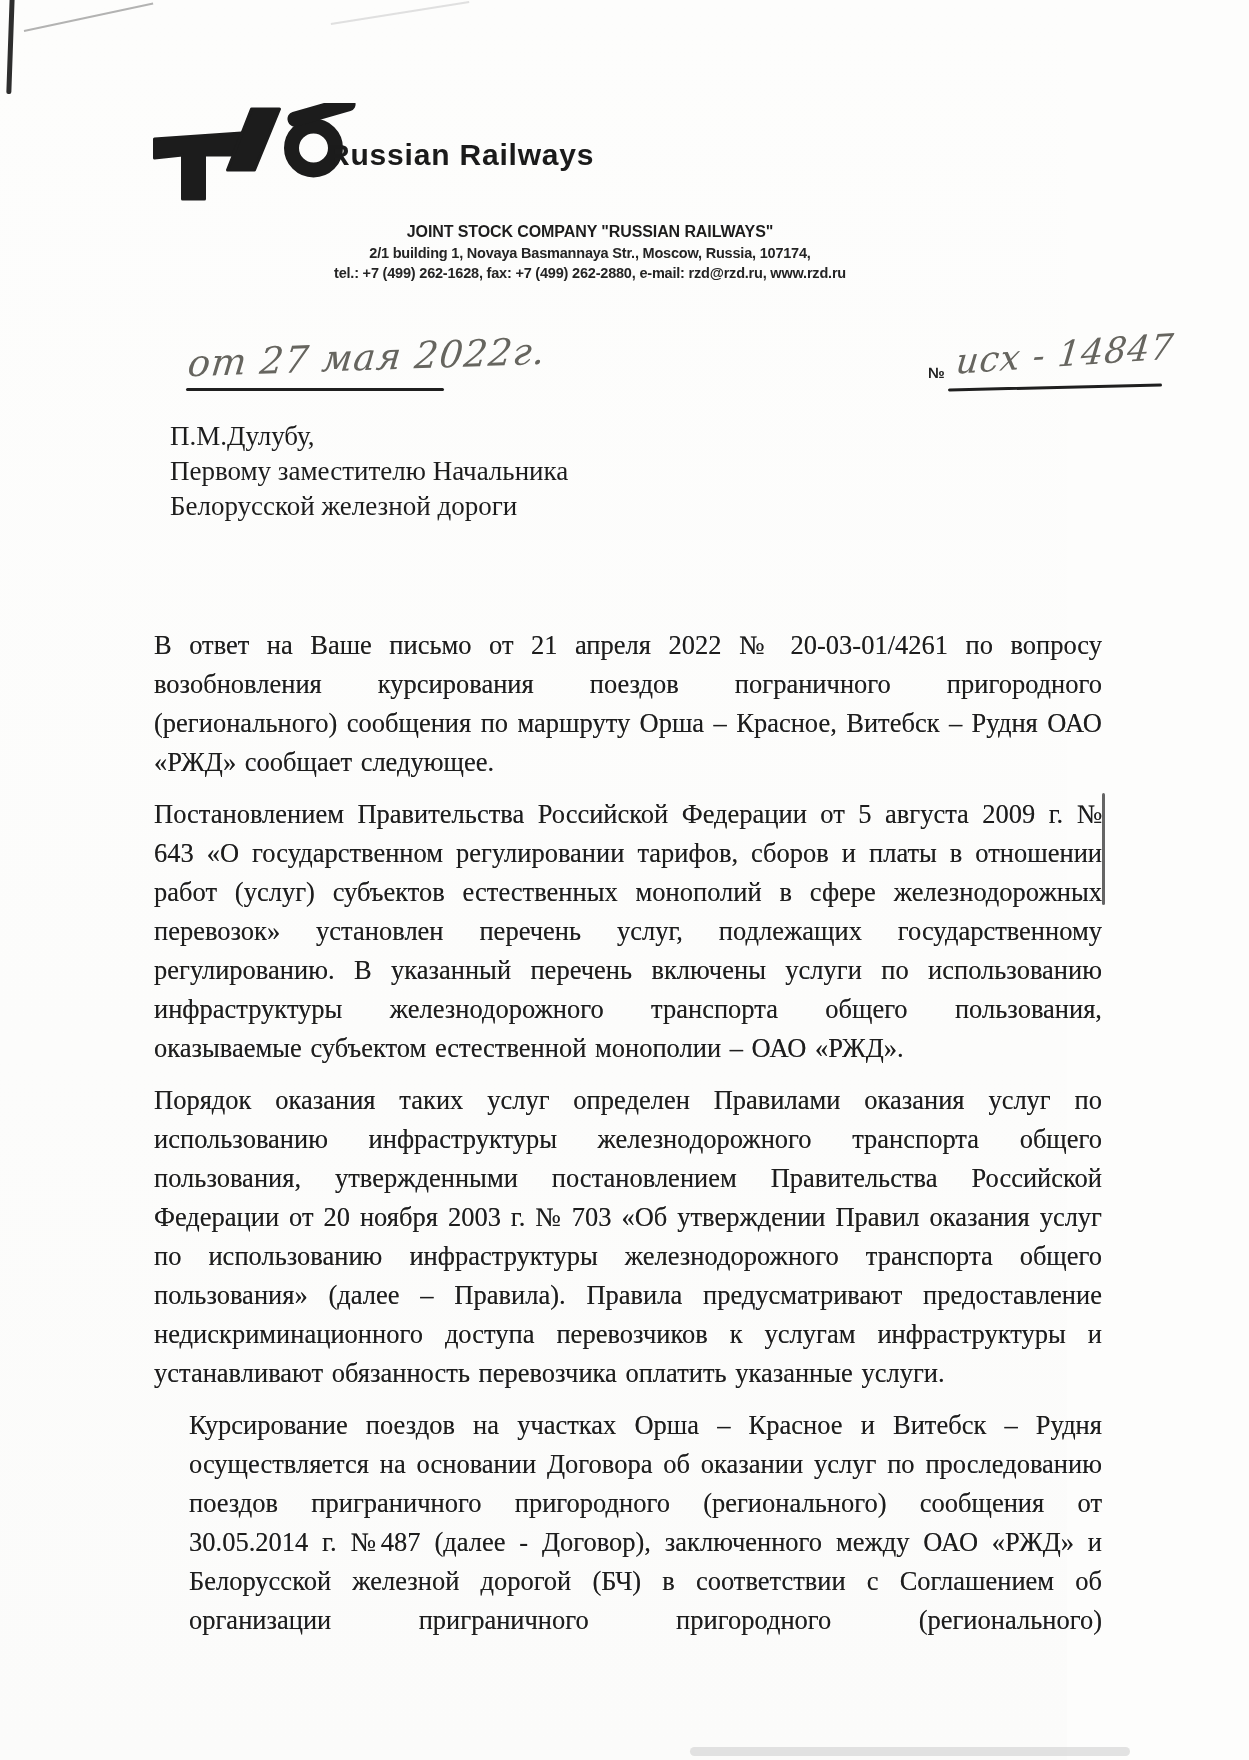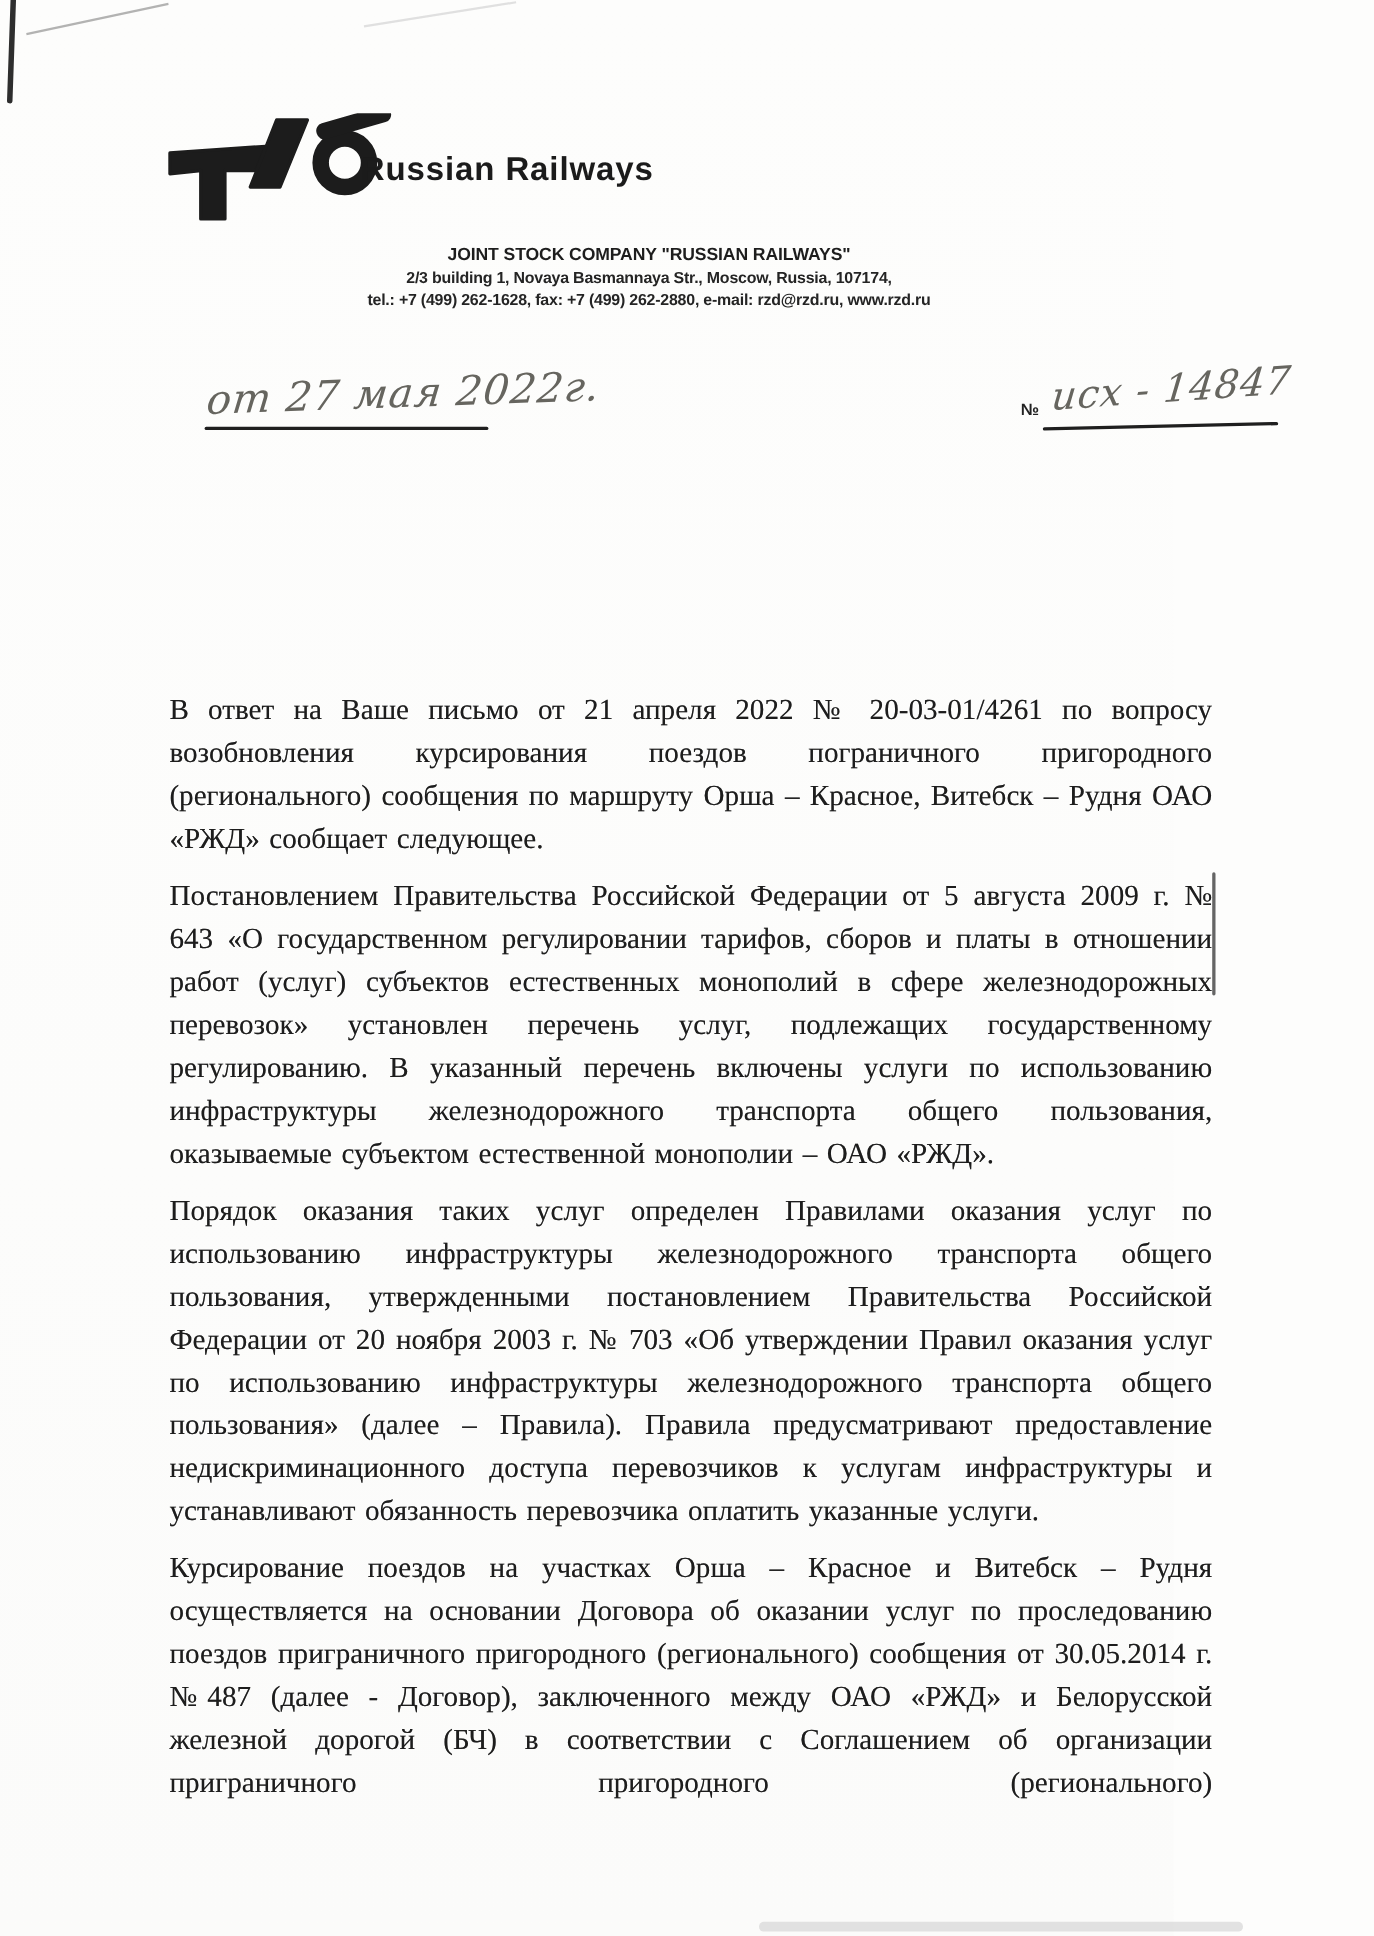--- a/index.html
+++ b/index.html
@@ -113,21 +113,21 @@
   .body-text {
     position: absolute; left: 154px; top: 626px; width: 948px;
     font-size: 26.5px; line-height: 39px; color: #1d1d1d;
     text-shadow: 0 0 0.5px rgba(30,30,30,.55);
   }
   .body-text p {
     text-align: justify;
     word-spacing: 2px;
     margin-bottom: 13px;
   }
-  .body-text p.cont { text-align-last: justify; margin-bottom: 0; }
+  .body-text p.cont { text-align-last: justify; margin-bottom: 0; margin-left: 35px; }
 </style>
 </head>
 <body>
 
 <div class="page">
 
   <div class="artifact art-left-bar"></div>
   <div class="artifact art-topleft-line"></div>
   <div class="artifact art-top-faint"></div>
   <div class="artifact art-right-line"></div>
@@ -144,30 +144,35 @@
 
       <circle cx="163" cy="45" r="22" fill="none" stroke="#1c1c1c" stroke-width="15"></circle>
 
       <rect x="138" y="10" width="70" height="15" rx="7" fill="#1c1c1c" transform="rotate(-16 140 20)"></rect>
     </svg>
   </div>
   <div class="brand-name">Russian Railways</div>
 
   <div class="company-block">
     <div class="company-line">JOINT STOCK COMPANY "RUSSIAN RAILWAYS"</div>
-    <div class="address-line">2/3 building 1, Novaya Basmannaya Str., Moscow, Russia, 107174,</div>
+    <div class="address-line">2/1 building 1, Novaya Basmannaya Str., Moscow, Russia, 107174,</div>
     <div class="contacts-line">tel.: +7 (499) 262-1628, fax: +7 (499) 262-2880, e-mail: rzd@rzd.ru, www.rzd.ru</div>
   </div>
 
   <div class="hand date-hand">от 27 мая 2022г.</div>
   <div class="date-underline"></div>
   <div class="num-label">№</div>
   <div class="hand num-hand">исх - 14847</div>
   <div class="num-underline"></div>
 
+  <div class="recipient">
+    <div>П.М.Дулубу,</div>
+    <div>Первому заместителю Начальника</div>
+    <div>Белорусской железной дороги</div>
+  </div>
 
 
   <div class="body-text">
     <p>В ответ на Ваше письмо от 21 апреля 2022 № 20-03-01/4261 по вопросу возобновления курсирования поездов пограничного пригородного (регионального) сообщения по маршруту Орша – Красное, Витебск – Рудня ОАО «РЖД» сообщает следующее.</p>
     <p>Постановлением Правительства Российской Федерации от 5 августа 2009 г. № 643 «О государственном регулировании тарифов, сборов и платы в отношении работ (услуг) субъектов естественных монополий в сфере железнодорожных перевозок» установлен перечень услуг, подлежащих государственному регулированию. В указанный перечень включены услуги по использованию инфраструктуры железнодорожного транспорта общего пользования, оказываемые субъектом естественной монополии – ОАО «РЖД».</p>
     <p>Порядок оказания таких услуг определен Правилами оказания услуг по использованию инфраструктуры железнодорожного транспорта общего пользования, утвержденными постановлением Правительства Российской Федерации от 20 ноября 2003 г. № 703 «Об утверждении Правил оказания услуг по использованию инфраструктуры железнодорожного транспорта общего пользования» (далее – Правила). Правила предусматривают предоставление недискриминационного доступа перевозчиков к услугам инфраструктуры и устанавливают обязанность перевозчика оплатить указанные услуги.</p>
     <p class="cont">Курсирование поездов на участках Орша – Красное и Витебск – Рудня осуществляется на основании Договора об оказании услуг по проследованию поездов приграничного пригородного (регионального) сообщения от 30.05.2014 г. №487 (далее - Договор), заключенного между ОАО «РЖД» и Белорусской железной дорогой (БЧ) в соответствии с Соглашением об организации приграничного пригородного (регионального)</p>
   </div>
 
 </div>

